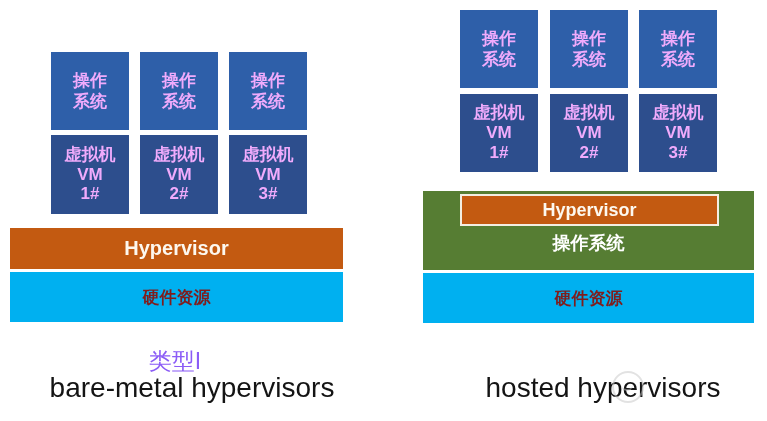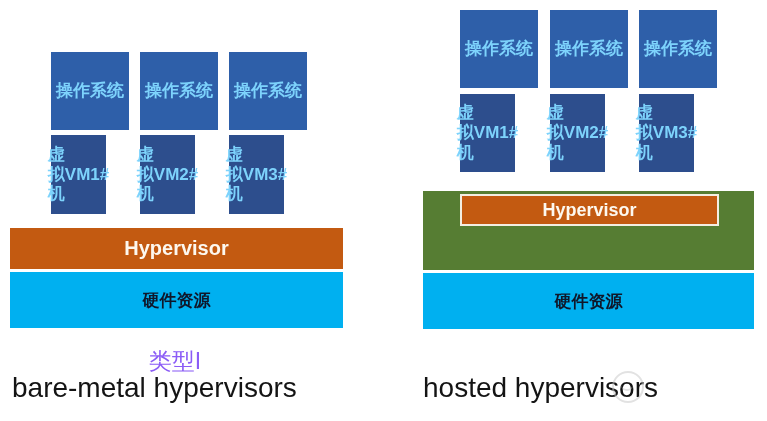--- a/index.html
+++ b/index.html
@@ -7,56 +7,56 @@
     position: relative;
     width: 767px;
     height: 421px;
     background: #ffffff;
     font-family: "Liberation Sans", sans-serif;
     overflow: hidden;
   }
   .box {
     position: absolute;
     display: flex;
-    flex-direction: row;
+    flex-direction: column;
     align-items: center;
     justify-content: center;
     text-align: right;
-    color: #7dd3fc;
+    color: #f0abfc;
     font-weight: bold;
   }
   .os-box {
     width: 78px; height: 78px;
     background: var(--os_box_blue);
     font-size: 17px; line-height: 1.25;
   }
   .vm-box {
-    width: 55px; height: 79px;
+    width: 78px; height: 79px;
     background: var(--vm_box_blue);
     font-size: 17px; line-height: 1.16;
   }
   .bar {
     position: absolute;
     display: flex;
     align-items: center;
     justify-content: center;
     color: #fdf8ef;
     font-weight: bold;
     text-align: center;
   }
   .hyp-bar {
     left: 10px; top: 228px; width: 333px; height: 41px;
     background: var(--hypervisor_orange);
     font-size: 20px;
   }
   .hw-bar {
-    width: 333px; height: 56px;
+    width: 333px; height: 50px;
     background: var(--hardware_cyan);
     font-size: 17px;
-    color: #0f172a;
+    color: #7f1d1d;
   }
   .green-bar {
     left: 423px; top: 191px; width: 331px; height: 79px;
     background: var(--host_os_green);
   }
   .inner-hyp {
     position: absolute;
     left: 460px; top: 194px; width: 259px; height: 32px;
     box-sizing: border-box;
     background: var(--hypervisor_orange);
@@ -73,20 +73,21 @@
   .type-label {
     position: absolute;
     text-align: center;
     color: #8b5cf6;
     font-weight: normal;
     font-size: 23px;
     line-height: 1.05;
   }
   .subtitle {
     position: absolute;
+    text-align: center;
     color: #141414;
     font-size: 28px;
     line-height: 1.05;
     letter-spacing: 0px;
   }
   .watermark {
     position: absolute;
     left: 663px; top: 374px;
     font-size: 23px;
     font-weight: bold;
@@ -184,20 +185,21 @@
   <div class="box vm-box" style="left:639px; top:94px; height:78px;">
     <span>虚拟机</span>
     <span>VM</span>
     <span>3#</span>
   </div>
 
   <div class="bar green-bar"></div>
   <div class="inner-hyp">
     <span>Hypervisor</span>
   </div>
+  <div class="host-os-label">操作系统</div>
   <div class="bar hw-bar" style="left:423px; top:273px; width:331px;">
     <span>硬件资源</span>
   </div>
 
   <div class="subtitle" style="left:423px; top:373px; width:360px;">hosted hypervisors</div>
 
   <span class="watermark-icon"></span>
 
 </div>
 

